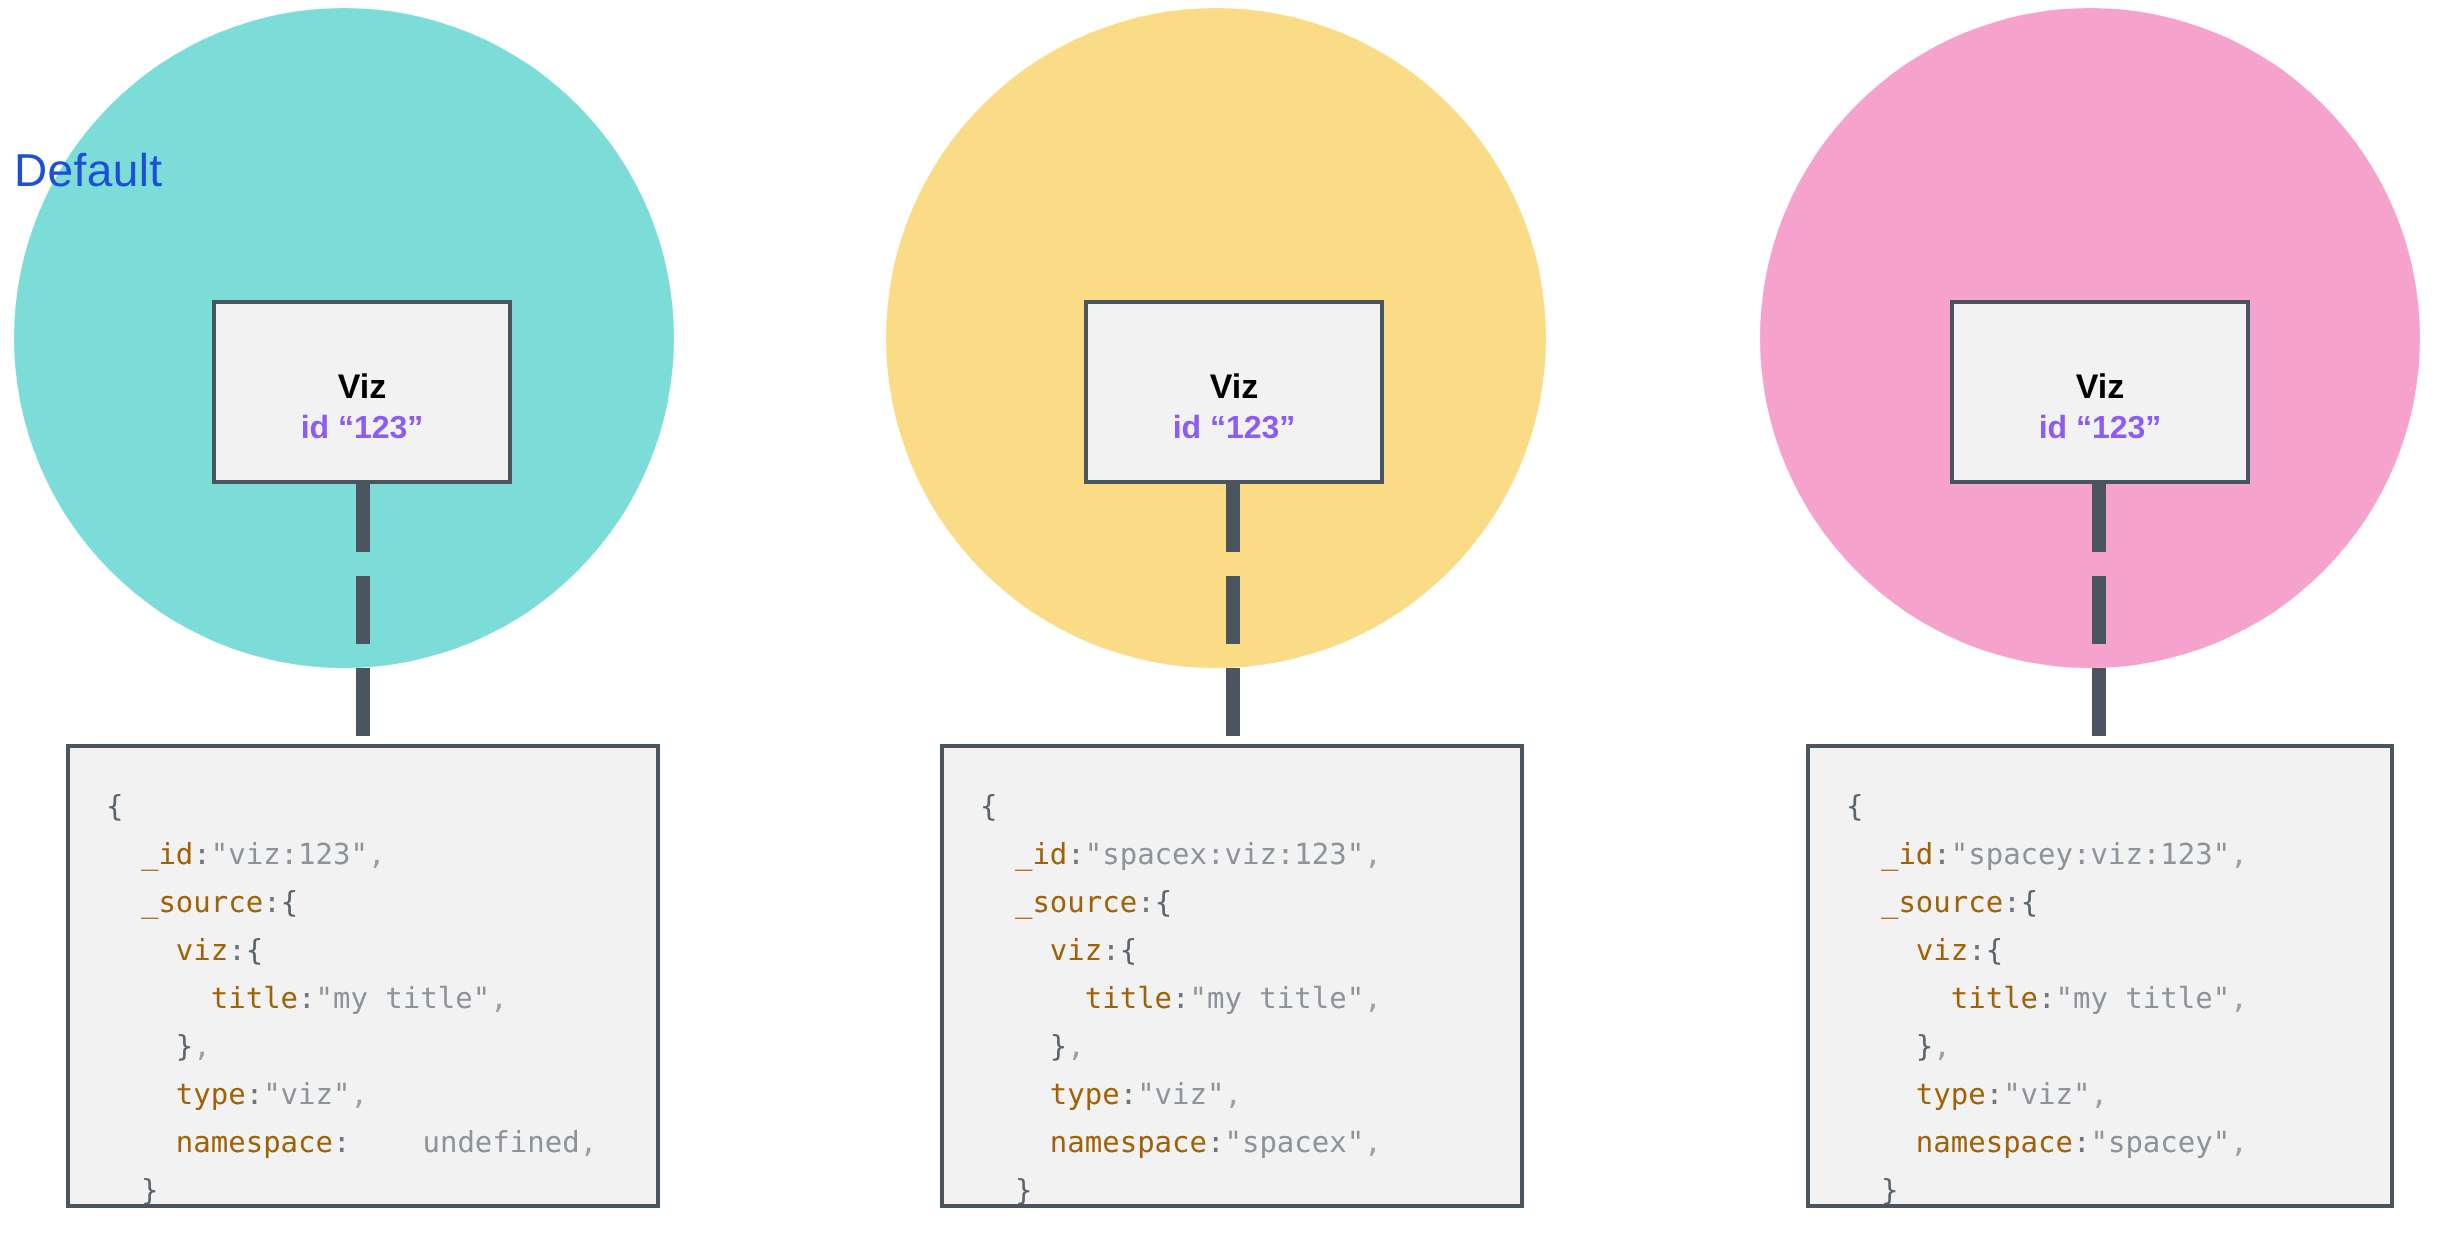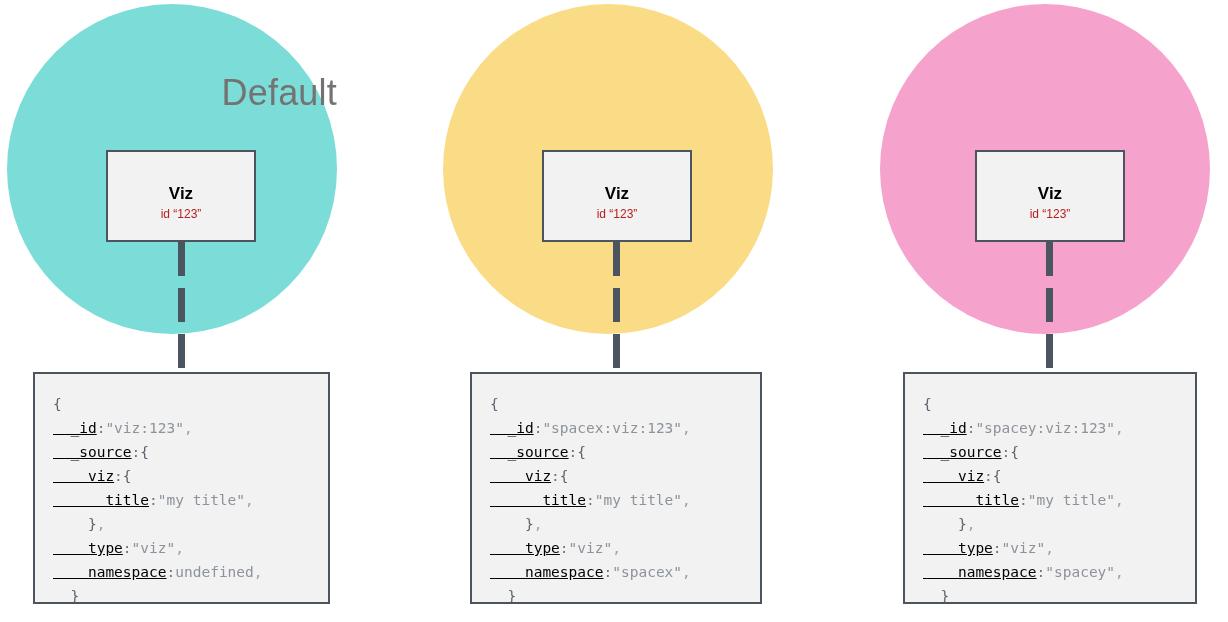--- a/index.html
+++ b/index.html
@@ -26,24 +26,24 @@
 
   
   .circle {
     position: absolute;
     border-radius: 50%;
   }
 
   .circle-title {
     position: absolute;
     width: 100%;
-    text-align: right;
-    font-size: 36px;
+    text-align: left;
+    font-size: 23px;
     font-weight: 400;
-    color: #737373;
+    color: #1d4ed8;
     letter-spacing: 0.2px;
     white-space: nowrap;
   }
 
   
   .viz-box {
     position: absolute;
     background: #f2f2f2;
     border: 2px solid #4b5560;
     box-sizing: border-box;
@@ -53,23 +53,23 @@
     justify-content: center;
     padding-top: 16px;
   }
   .viz-title {
     font-size: 17px;
     font-weight: bold;
     color: #000000;
     line-height: 21px;
   }
   .viz-sub {
-    font-size: 12px;
-    font-weight: 400;
-    color: #b91c1c;
+    font-size: 16px;
+    font-weight: 700;
+    color: #8b5cf6;
     line-height: 21px;
   }
 
   
   .connector {
     position: absolute;
     width: 7px;
   }
   .connector .dash {
     position: absolute;
@@ -90,24 +90,24 @@
     position: absolute;
     left: 18px;
     top: 18px;
     font-family: "DejaVu Sans Mono", monospace;
     font-size: 14.5px;
     line-height: 24px;
     white-space: pre;
   }
   .json-line { display: block; height: 24px; }
   .tok-punct { color: #5b646e; }
-  .tok-key   { color: #000000; text-decoration: underline; }
+  .tok-key   { color: #a16207; }
   .tok-colon { color: #6d7680; }
   .tok-str   { color: #8d939a; }
-  .tok-undef { color: #8d939a; }
+  .tok-undef { color: #8d939a; margin-left: 36px; }
   .tok-comma { color: #9aa0a6; }
 </style>
 </head>
 <body>
 
 <div class="stage">
 
 <div class="circle" style="left: 7px; top: 4px; width: 330px; height: 330px; background: rgb(124, 221, 216);"></div>
     <div class="circle-title" style="left: 7px; top: 72px; width: 330px;">Default</div>
     <div class="viz-box" style="left: 106px; top: 150px; width: 150px; height: 92px;">

